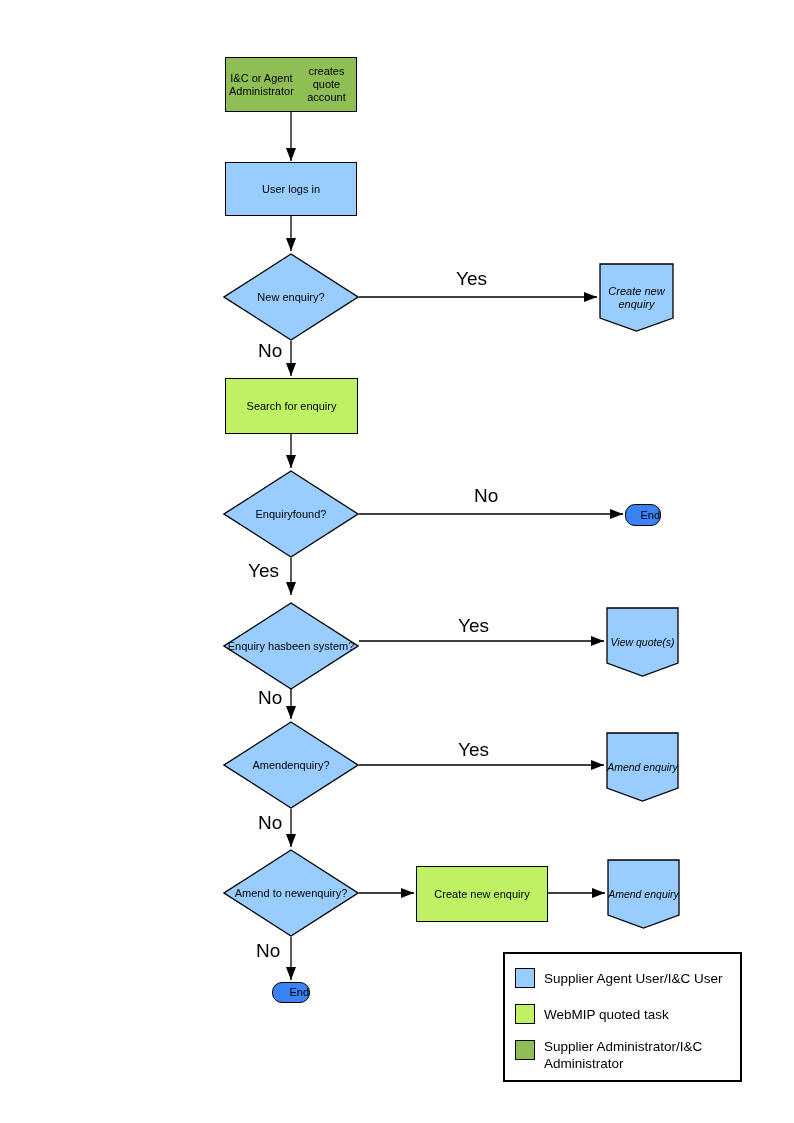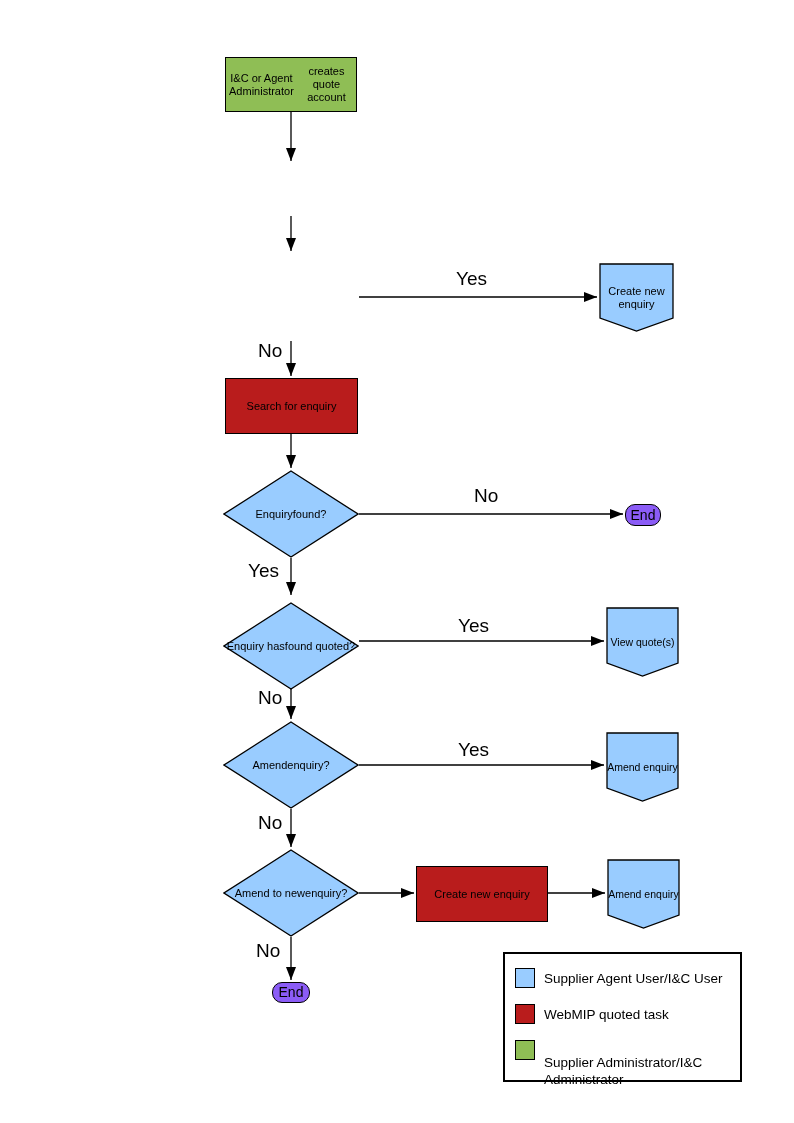--- a/index.html
+++ b/index.html
@@ -8,31 +8,31 @@
     font-family:"Liberation Sans", sans-serif; overflow:hidden; color:#000;
   }
   .node {
     position:absolute; display:flex; flex-direction:row;
     align-items:center; justify-content:center; text-align:center;
     font-size:11px; line-height:13px; box-sizing:border-box; z-index:2;
   }
   .rect { border:1.5px solid #000; }
   .green  { background:#8FBE55; }
   .blue   { background:#99CCFF; }
-  .yellow { background:#b91c1c; }
+  .yellow { background:#bef264; }
   .shape-svg { position:absolute; left:0; top:0; width:100%; height:100%; }
   .lbl { position:relative; z-index:1; display:block; }
   .pent { justify-content:flex-start; }
   .pent .lbl-wrap {
     position:relative; z-index:1; height:56px; width:100%;
-    display:flex; flex-direction:column; align-items:center; justify-content:center;
+    display:flex; flex-direction:column; align-items:center; justify-content:center;font-style:italic;
   }
   .terminator {
-    border:1.5px solid #000; border-radius:10px; background:#8b5cf6;
-    font-size:14px; line-height:11px;
+    border:1.5px solid #000; border-radius:10px; background:#3b82f6;
+    font-size:11px; line-height:11px;justify-content:flex-end;
   }
   .edge-label {
     position:absolute; font-size:19px; line-height:22px; z-index:3;
     white-space:nowrap; color:#000000;
   }
   .overlay { position:absolute; left:0; top:0; z-index:1; }
   .legend { position:absolute; border:2px solid #000000; background:#fff; z-index:2; }
   .legend-swatch { position:absolute; width:20px; height:20px; border:1px solid #000; box-sizing:border-box; }
   .legend-label { position:absolute; font-size:13.5px; line-height:17px; }
 </style>
@@ -61,21 +61,30 @@
     <line x1="359" y1="893" x2="414" y2="893" stroke="#000" stroke-width="1.3" marker-end="url(#arr)"></line>
     <line x1="548" y1="893" x2="605" y2="893" stroke="#000" stroke-width="1.3" marker-end="url(#arr)"></line>
     <line x1="291" y1="937" x2="291" y2="980" stroke="#000" stroke-width="1.3" marker-end="url(#arr)"></line>
   </svg>
 
   <div class="node rect green" style="left:225px;top:57px;width:132px;height:55px">
     <span class="lbl">I&amp;C or Agent Administrator</span>
     <span class="lbl">creates quote account</span>
   </div>
 
+  <div class="node rect blue" style="left:225px;top:162px;width:132px;height:54px">
+    <span class="lbl">User logs in</span>
+  </div>
 
+  <div class="node diamond" style="left:223px;top:253px;width:136px;height:88px">
+    <svg class="shape-svg" viewBox="0 0 136 88" preserveAspectRatio="none">
+      <polygon points="68,1 135,44 68,87 1,44" fill="#99CCFF" stroke="#000" stroke-width="1.3"></polygon>
+    </svg>
+    <span class="lbl">New enquiry?</span>
+  </div>
 
   <div class="node pent" style="left:599px;top:263px;width:75px;height:69px">
     <svg class="shape-svg" viewBox="0 0 75 69" preserveAspectRatio="none">
       <polygon points="1,1 74,1 74,55 37.5,68 1,55" fill="#99CCFF" stroke="#000" stroke-width="1.3"></polygon>
     </svg>
     <div class="lbl-wrap">
       <span class="lbl">Create new</span>
       <span class="lbl">enquiry</span>
     </div>
   </div>
@@ -94,21 +103,21 @@
 
   <div class="node terminator" style="left:625px;top:504px;width:36px;height:22px">
     <span class="lbl">End</span>
   </div>
 
   <div class="node diamond" style="left:223px;top:602px;width:136px;height:88px">
     <svg class="shape-svg" viewBox="0 0 136 88" preserveAspectRatio="none">
       <polygon points="68,1 135,44 68,87 1,44" fill="#99CCFF" stroke="#000" stroke-width="1.3"></polygon>
     </svg>
     <span class="lbl">Enquiry has</span>
-    <span class="lbl">found quoted?</span>
+    <span class="lbl">been system?</span>
   </div>
 
   <div class="node pent" style="left:606px;top:607px;width:73px;height:70px">
     <svg class="shape-svg" viewBox="0 0 73 70" preserveAspectRatio="none">
       <polygon points="1,1 72,1 72,56 36.5,69 1,56" fill="#99CCFF" stroke="#000" stroke-width="1.3"></polygon>
     </svg>
     <div class="lbl-wrap">
       <span class="lbl" style="font-size:10.5px;white-space:nowrap">View quote(s)</span>
     </div>
   </div>
@@ -164,19 +173,19 @@
   <div class="edge-label" style="left:458px;top:739px">Yes</div>
   <div class="edge-label" style="left:258px;top:812px">No</div>
   <div class="edge-label" style="left:256px;top:940px">No</div>
 
   <div class="legend" style="left:503px;top:952px;width:235px;height:126px">
     <div class="legend-swatch blue" style="left:10px;top:14px"></div>
     <div class="legend-label" style="left:39px;top:16px">Supplier Agent User/I&amp;C User</div>
     <div class="legend-swatch yellow" style="left:10px;top:50px"></div>
     <div class="legend-label" style="left:39px;top:52px">WebMIP quoted task</div>
     <div class="legend-swatch green" style="left:10px;top:86px"></div>
-    <div class="legend-label" style="left:39px;top:100px;width:190px">
+    <div class="legend-label" style="left:39px;top:84px;width:190px">
       <span>Supplier Administrator/I&amp;C</span><br>
       <span>Administrator</span>
     </div>
   </div>
 
 </div>
 
 </body></html>

